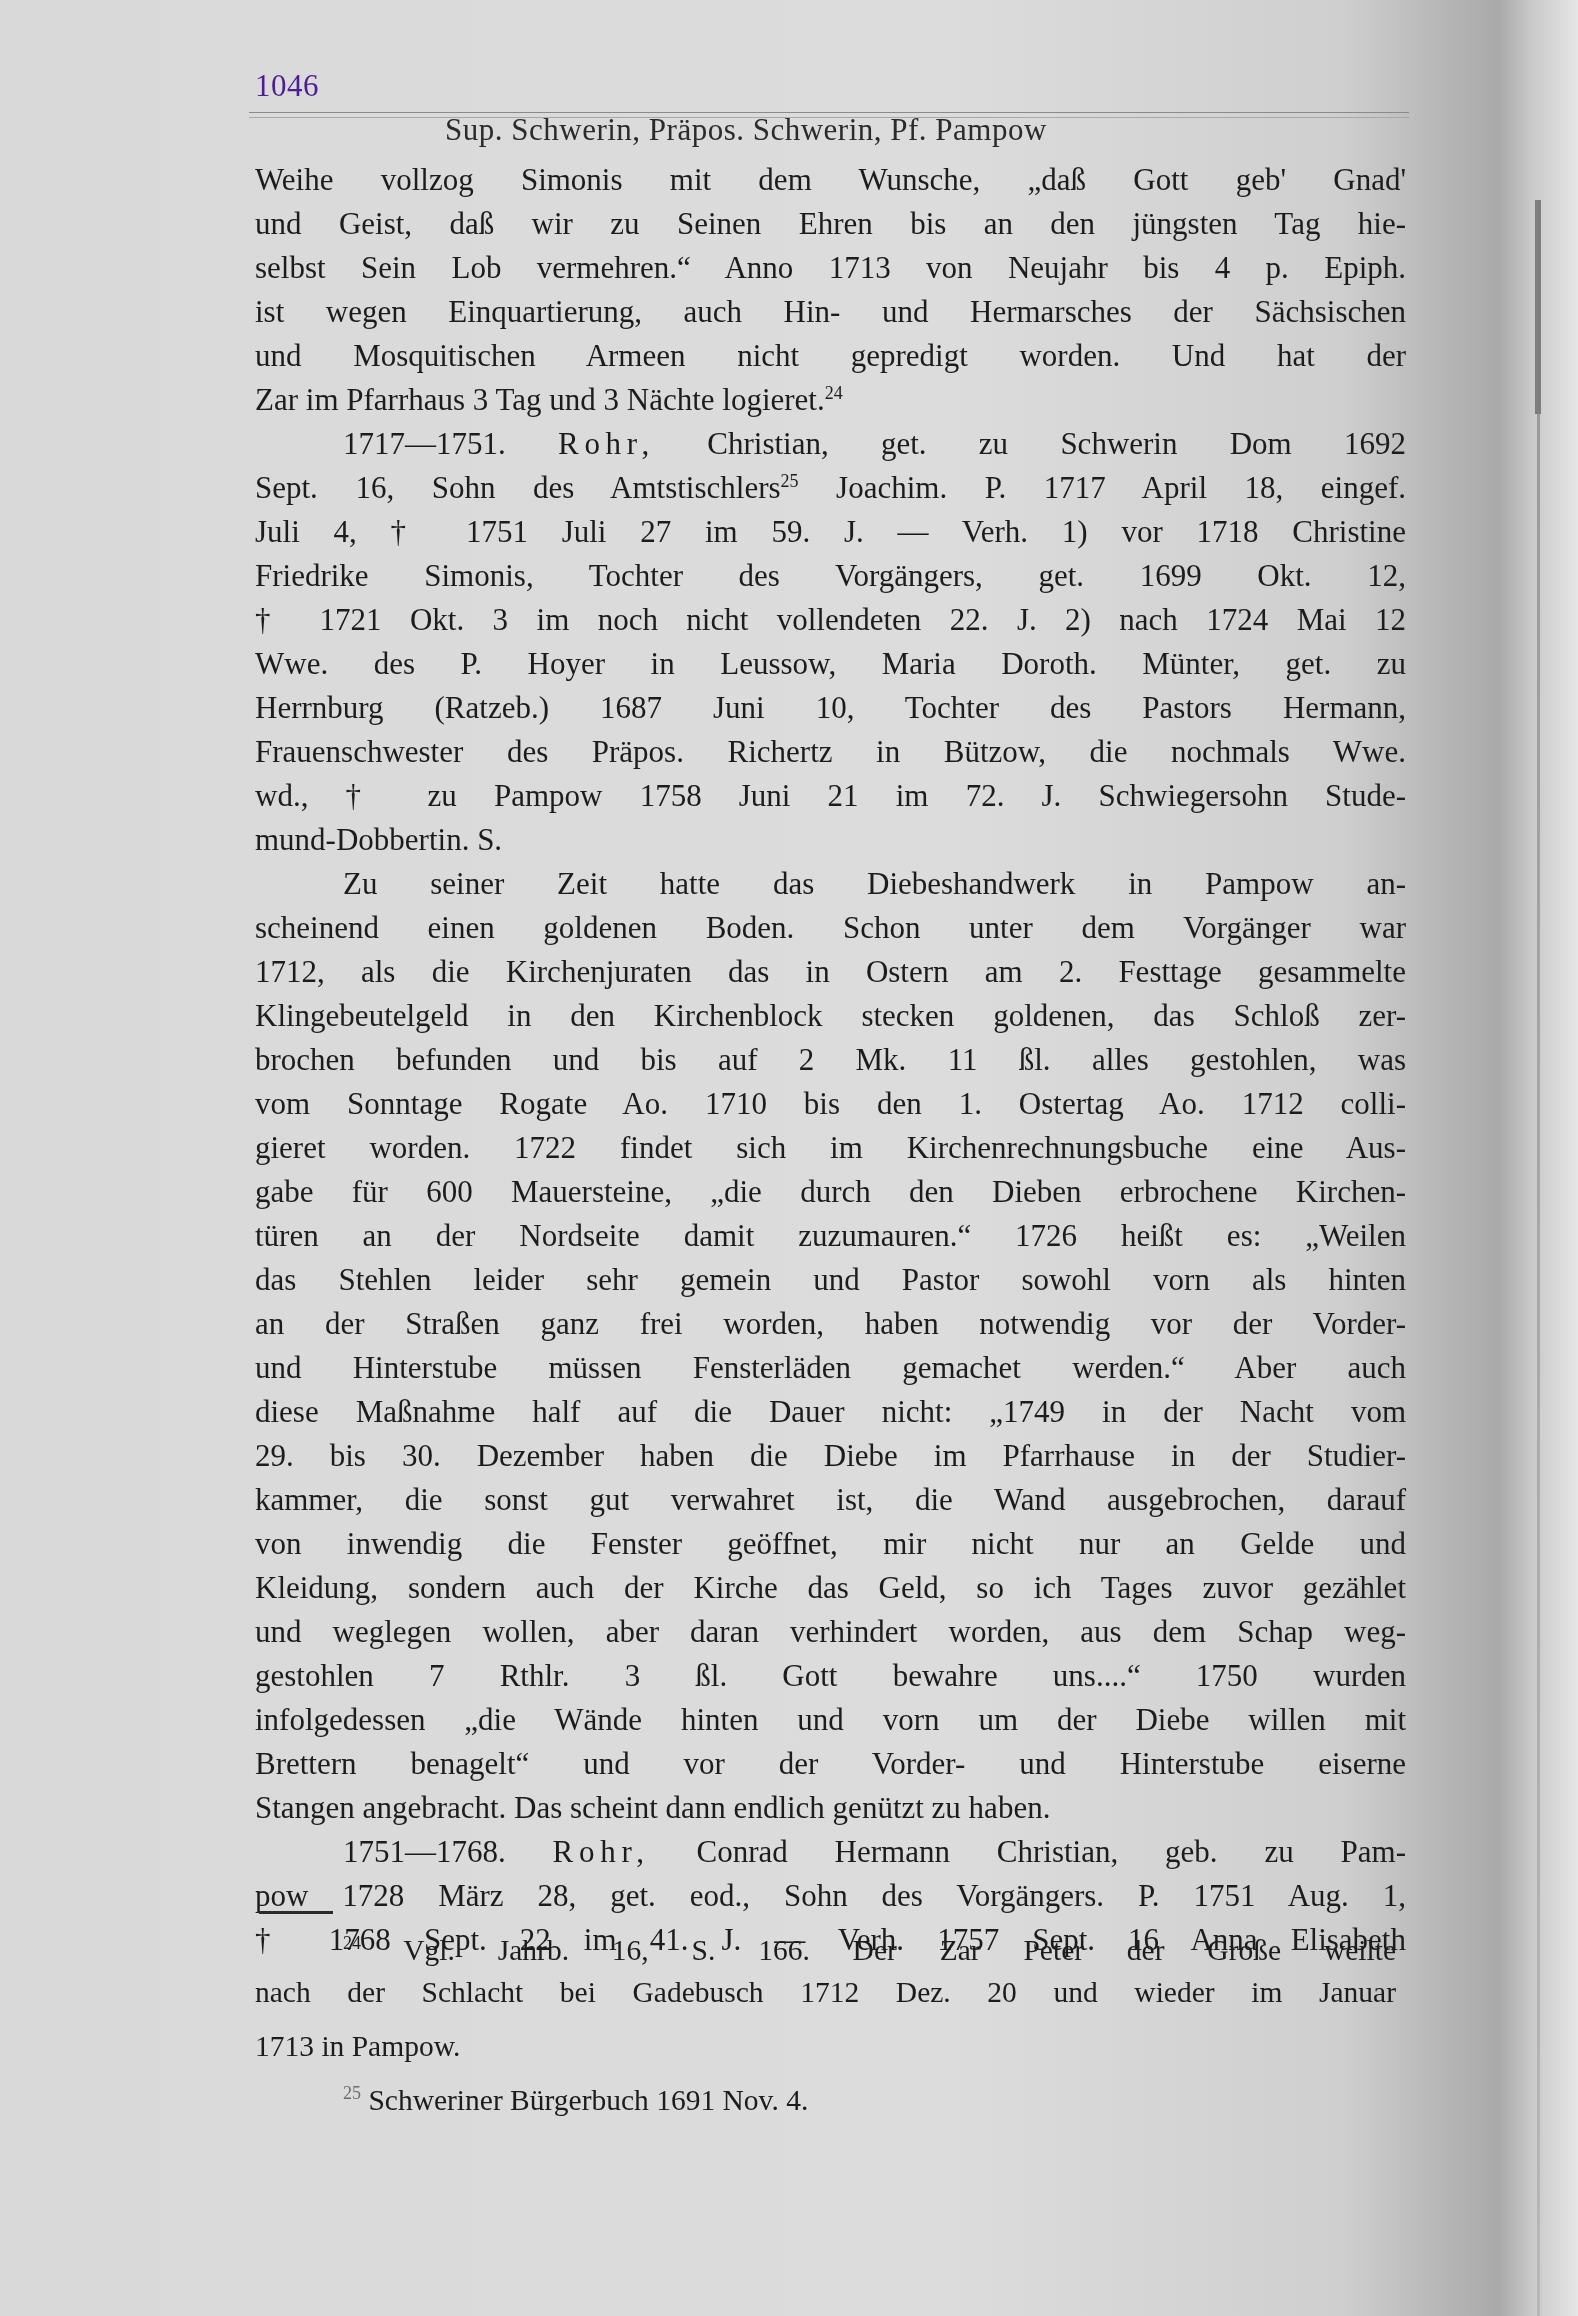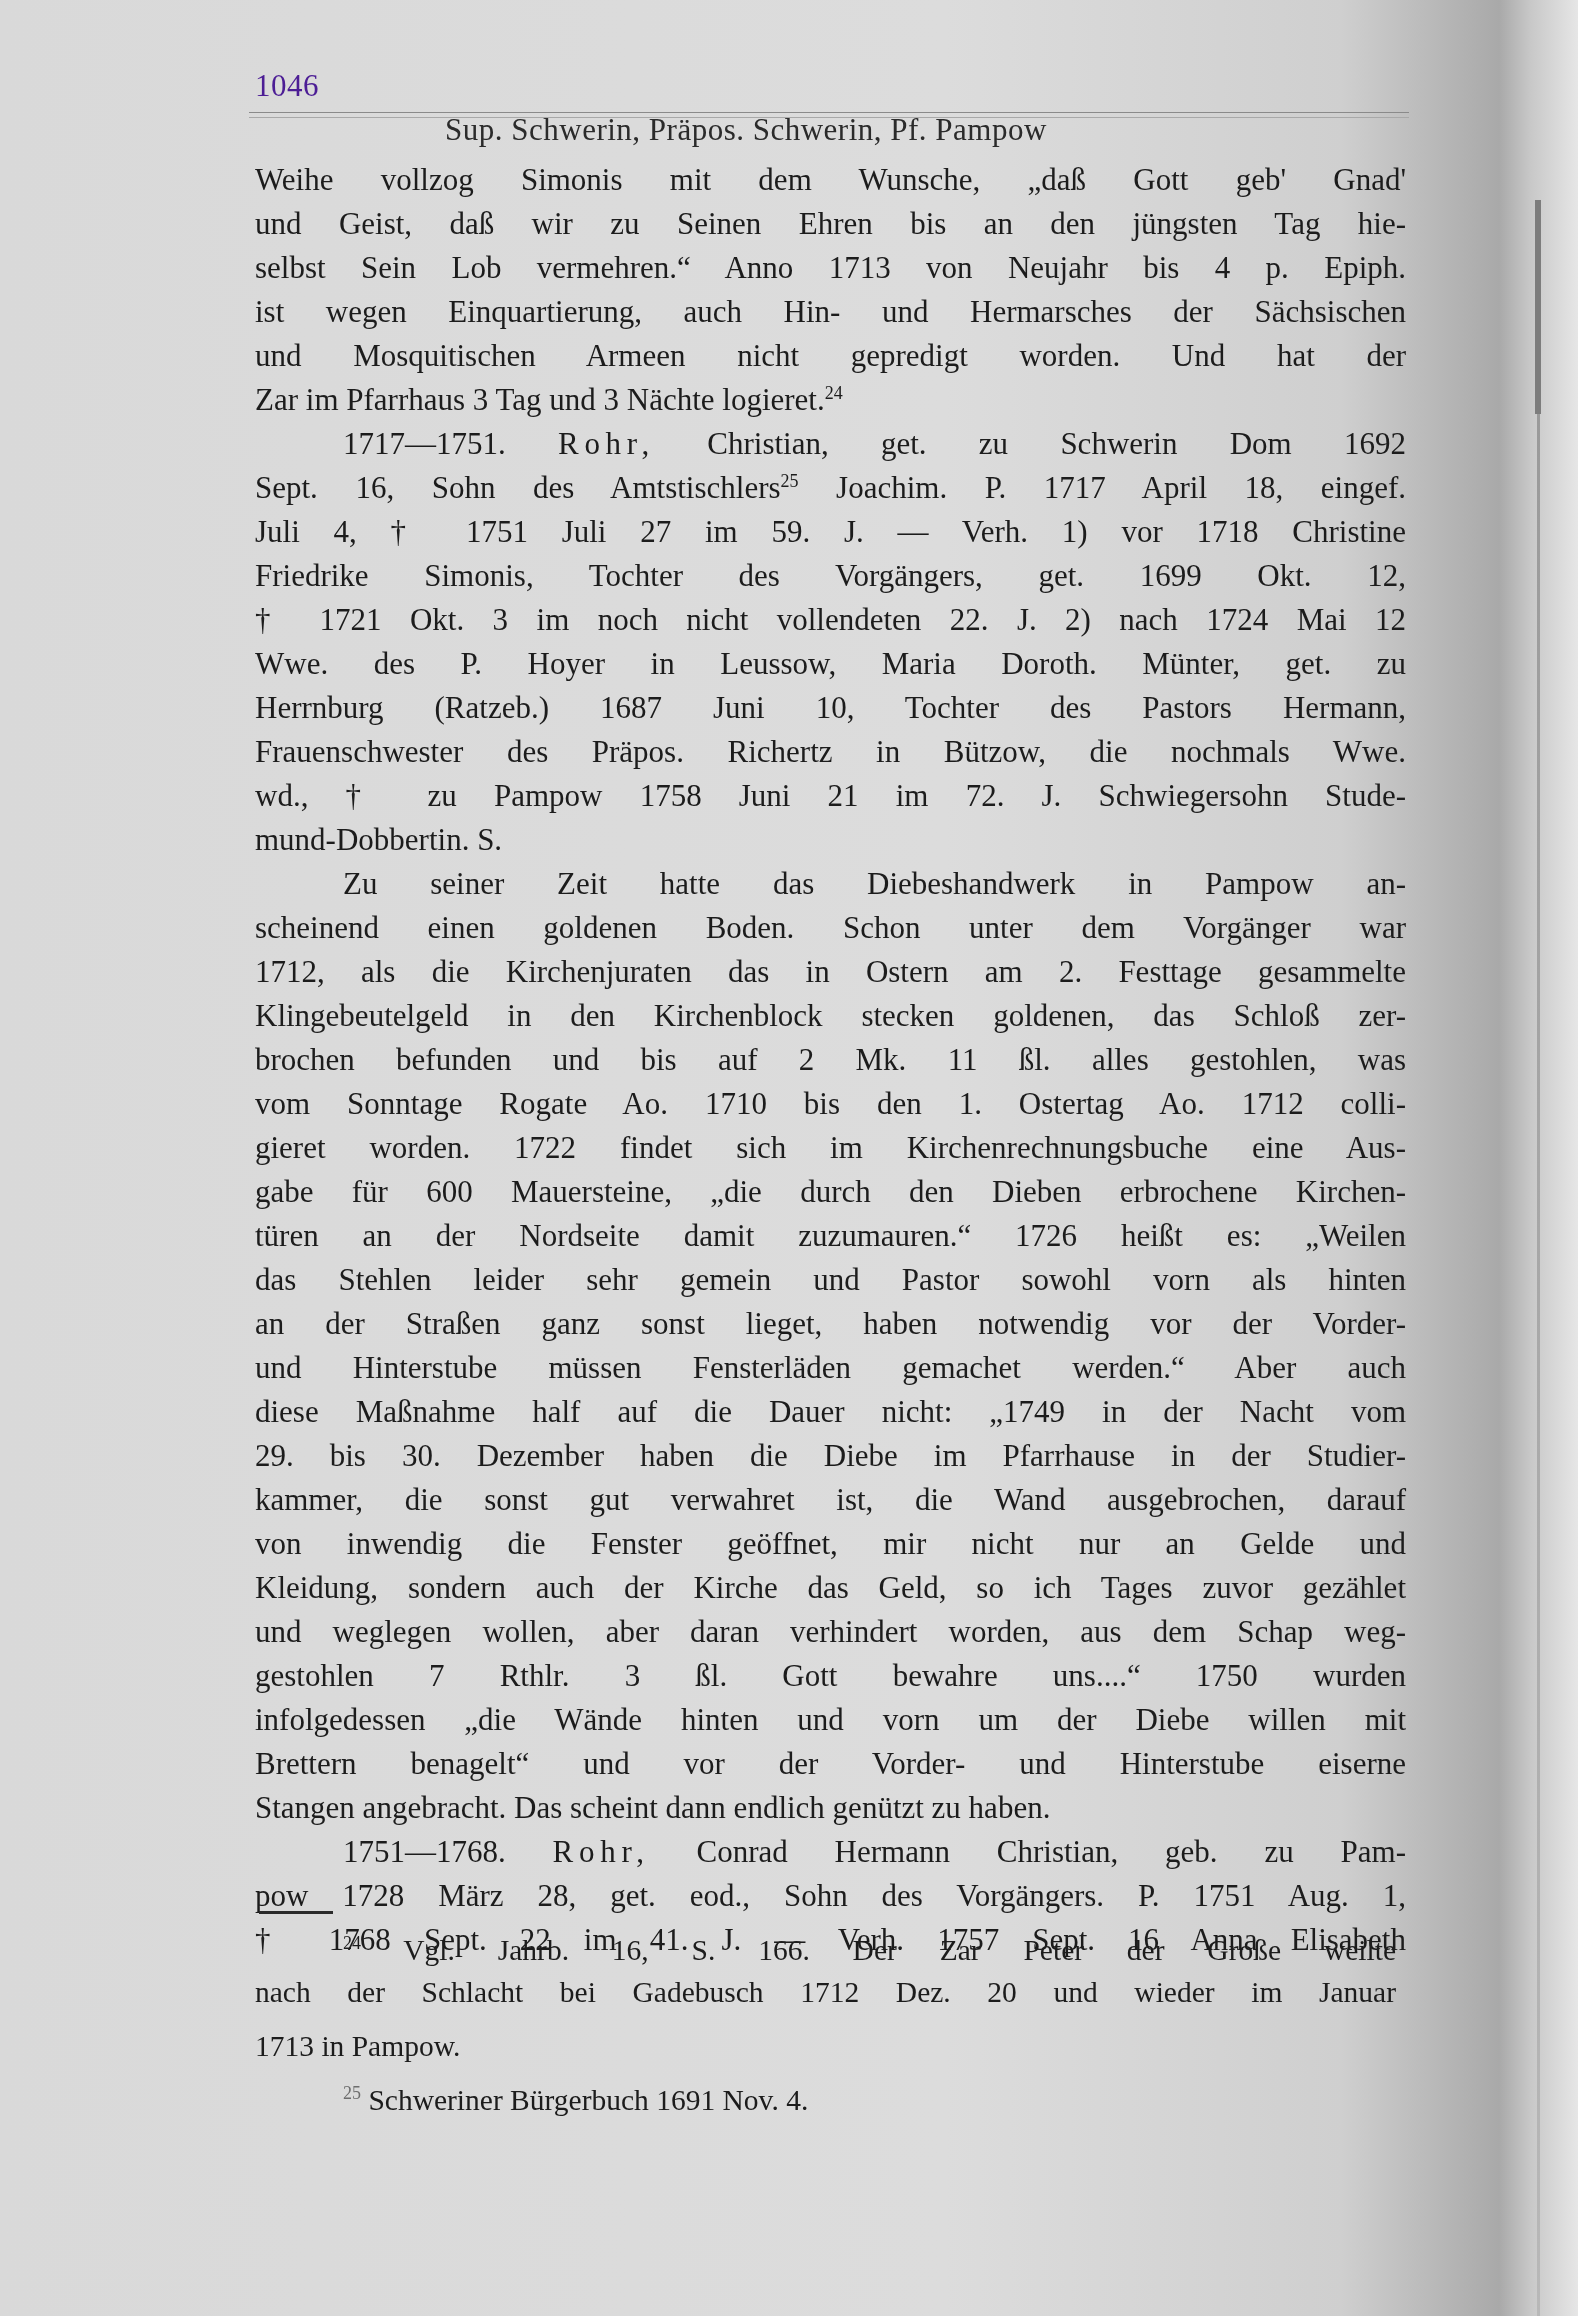--- a/index.html
+++ b/index.html
@@ -84,21 +84,21 @@
   <span class="line indent">Zu seiner Zeit hatte das Diebeshandwerk in Pampow an-</span>
   <span class="line">scheinend einen goldenen Boden. Schon unter dem Vorgänger war</span>
   <span class="line">1712, als die Kirchenjuraten das in Ostern am 2. Festtage gesammelte</span>
   <span class="line">Klingebeutelgeld in den Kirchenblock stecken goldenen, das Schloß zer-</span>
   <span class="line">brochen befunden und bis auf 2 Mk. 11 ßl. alles gestohlen, was</span>
   <span class="line">vom Sonntage Rogate Ao. 1710 bis den 1. Ostertag Ao. 1712 colli-</span>
   <span class="line">gieret worden. 1722 findet sich im Kirchenrechnungsbuche eine Aus-</span>
   <span class="line">gabe für 600 Mauersteine, „die durch den Dieben erbrochene Kirchen-</span>
   <span class="line">türen an der Nordseite damit zuzumauren.“ 1726 heißt es: „Weilen</span>
   <span class="line">das Stehlen leider sehr gemein und Pastor sowohl vorn als hinten</span>
-  <span class="line">an der Straßen ganz sonst lieget, haben notwendig vor der Vorder-</span>
+  <span class="line">an der Straßen ganz frei worden, haben notwendig vor der Vorder-</span>
   <span class="line">und Hinterstube müssen Fensterläden gemachet werden.“ Aber auch</span>
   <span class="line">diese Maßnahme half auf die Dauer nicht: „1749 in der Nacht vom</span>
   <span class="line">29. bis 30. Dezember haben die Diebe im Pfarrhause in der Studier-</span>
   <span class="line">kammer, die sonst gut verwahret ist, die Wand ausgebrochen, darauf</span>
   <span class="line">von inwendig die Fenster geöffnet, mir nicht nur an Gelde und</span>
   <span class="line">Kleidung, sondern auch der Kirche das Geld, so ich Tages zuvor gezählet</span>
   <span class="line">und weglegen wollen, aber daran verhindert worden, aus dem Schap weg-</span>
   <span class="line">gestohlen 7 Rthlr. 3 ßl. Gott bewahre uns....“ 1750 wurden</span>
   <span class="line">infolgedessen „die Wände hinten und vorn um der Diebe willen mit</span>
   <span class="line">Brettern benagelt“ und vor der Vorder- und Hinterstube eiserne</span>

